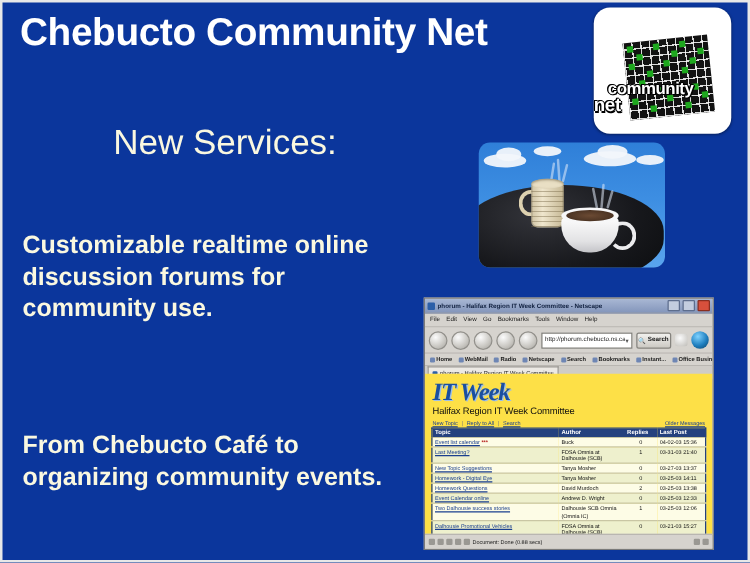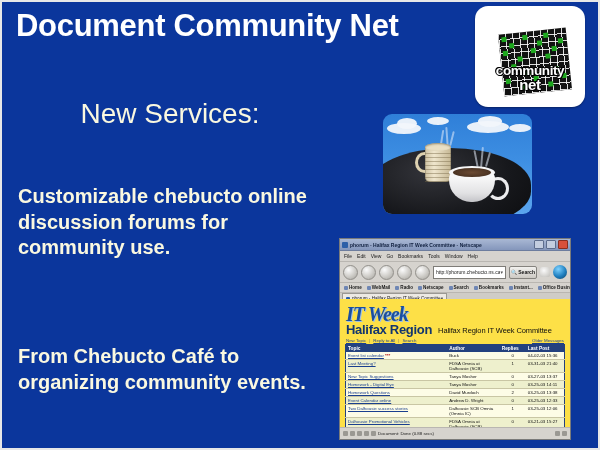--- a/index.html
+++ b/index.html
@@ -20,21 +20,21 @@
     position:absolute;left:14px;top:6px;width:440px;
     color:#ffffff;font-size:31px;font-weight:bold;
     letter-spacing:-0.3px;white-space:nowrap;
   }
   #title-line2{
     position:absolute;left:14px;top:56px;width:420px;
     color:#ffffff;font-size:26px;font-weight:normal;
     text-align:center;white-space:nowrap;
   }
   #title-line3{
-    position:absolute;left:18px;top:96px;width:300px;
+    position:absolute;left:28px;top:96px;width:300px;
     color:#FAF8E0;font-size:28px;font-weight:normal;
     text-align:center;white-space:nowrap;
   }
 
   
   #logo-card{
     position:absolute;left:473px;top:4px;width:110px;height:101px;
     background:#ffffff;border-radius:13px;
     box-shadow:0 1px 2px rgba(0,0,0,.35);
     overflow:hidden;
@@ -47,27 +47,27 @@
   #logo-grid{
     position:absolute;left:26px;top:25px;width:68px;height:62px;
     background:#121212;
     transform:rotate(-6deg);
     background-image:
       repeating-linear-gradient(0deg,  rgba(255,255,255,.85) 0 1px, transparent 1px 7px),
       repeating-linear-gradient(90deg, rgba(255,255,255,.85) 0 1px, transparent 1px 7px);
   }
   .gsq{position:absolute;width:5px;height:5px;background:#1ea81e;}
   #logo-word1{
-    position:absolute;left:0;top:57px;width:110px;text-align:center;
+    position:absolute;left:0;top:57px;width:91px;text-align:center;
     font-size:13.5px;font-weight:bold;color:#ffffff;
     text-shadow:-1px 0 #000,1px 0 #000,0 -1px #000,0 1px #000,1px 1px #000,-1px -1px #000;
     letter-spacing:-0.4px;
   }
   #logo-word2{
-    position:absolute;left:0;top:70px;width:110px;text-align:center;
+    position:absolute;left:0;top:70px;width:110px;text-align:left;
     font-size:15px;font-weight:bold;color:#ffffff;
     text-shadow:-1px 0 #000,1px 0 #000,0 -1px #000,0 1px #000,1px 1px #000,-1px -1px #000;
     letter-spacing:-0.3px;
   }
 
   
   .body-para{
     position:absolute;left:16px;width:300px;
     color:#FAF8E0;font-size:20px;font-weight:bold;line-height:1.28;
   }
@@ -256,21 +256,21 @@
   }
   .sb-ico{width:5px;height:5px;background:#9a9893;border-radius:1px;flex:none;}
   #sb-text{font-size:4.4px;color:#1a1a1a;white-space:nowrap;overflow:hidden;flex:1;}
   #sb-right{display:flex;gap:2px;}
 </style>
 </head>
 <body>
 
 <div id="slide">
 
-  <div id="title-line1">Document Community Net</div>
+  <div id="title-line1">Chebucto Community Net</div>
   <div id="title-line3">New Services:</div>
 
   <div id="logo-card">
     <div id="logo-grid">
       <span class="gsq" style="left:3px;top:3px"></span>
       <span class="gsq" style="left:24px;top:3px"></span>
       <span class="gsq" style="left:45px;top:3px"></span>
       <span class="gsq" style="left:10px;top:10px"></span>
       <span class="gsq" style="left:38px;top:10px"></span>
       <span class="gsq" style="left:59px;top:10px"></span>
@@ -285,21 +285,21 @@
       <span class="gsq" style="left:3px;top:45px"></span>
       <span class="gsq" style="left:31px;top:45px"></span>
       <span class="gsq" style="left:59px;top:45px"></span>
       <span class="gsq" style="left:17px;top:52px"></span>
       <span class="gsq" style="left:45px;top:52px"></span>
     </div>
     <div id="logo-word1">community</div>
     <div id="logo-word2">net</div>
   </div>
 
-  <div id="para1" class="body-para">Customizable chebucto online discussion forums for community use.</div>
+  <div id="para1" class="body-para">Customizable realtime online discussion forums for community use.</div>
   <div id="para2" class="body-para">From Chebucto Café to organizing community events.</div>
 
   <div id="coffee">
     <span class="cloud" id="cl1"></span>
     <span class="cloud" id="cl1b"></span>
     <span class="cloud" id="cl2"></span>
     <span class="cloud" id="cl3"></span>
     <span class="cloud" id="cl3b"></span>
     <span class="cloud" id="cl4"></span>
     <span class="steam" id="st1"></span>
@@ -400,21 +400,20 @@
         <i id="b-tabdot"></i>
         <span id="b-tab-label">phorum - Halifax Region IT Week Committee</span>
       </span>
     </div>
 
     <div id="b-content">
 
       <div id="site-header">
         <div id="itweek-logo">IT Week</div>
         <div id="header-row">
-          <div id="halifax-region">Halifax Region</div>
           <div id="committee-title">Halifax Region IT Week Committee</div>
         </div>
       </div>
 
       <div id="forum-nav">
         <a class="topic-link">New Topic</a>
         <span class="sep">|</span>
         <a class="topic-link">Reply to All</a>
         <span class="sep">|</span>
         <a class="topic-link">Search</a>

